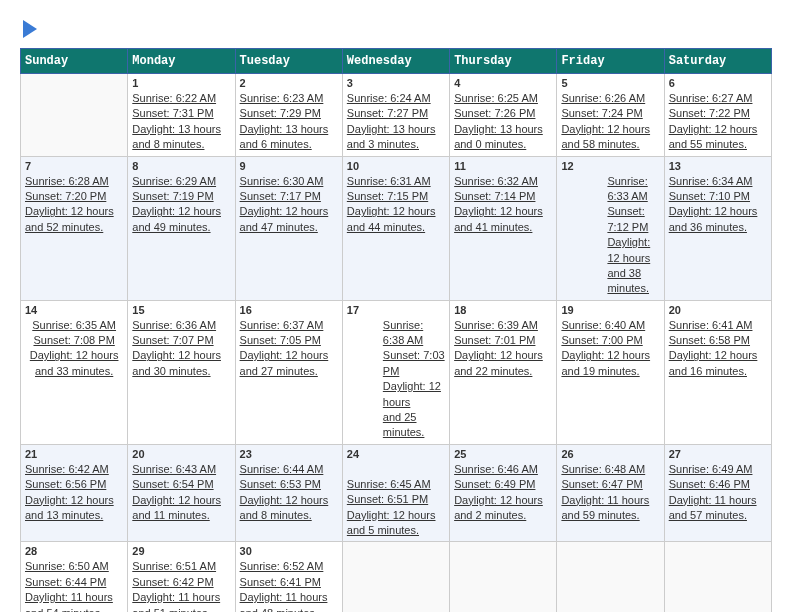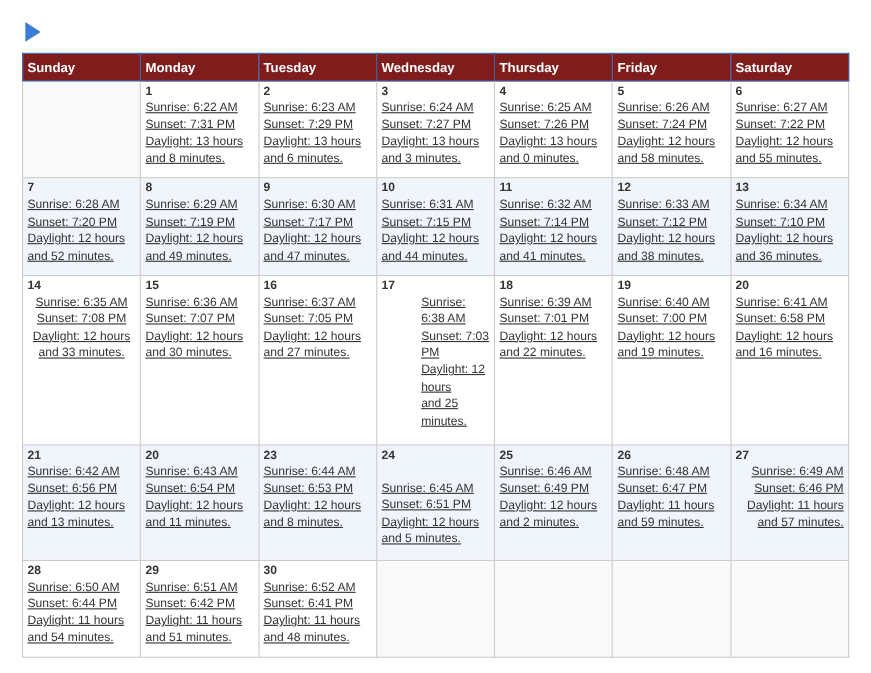--- a/index.html
+++ b/index.html
@@ -65,27 +65,28 @@
       color: #555;
     }
     .calendar {
       flex: 1;
       border: 1px solid #ccc;
       border-collapse: collapse;
       width: 100%;
       table-layout: fixed;
     }
     .calendar th {
-      background: #7f1d1d;
+      background: #0f766e;
       color: #fff;
       font-size: 12px;
       font-weight: bold;
       padding: 5px 4px;
       text-align: left;
       border: 1px solid #3a62a8;
+      font-family: Liberation Mono, monospace;
     }
     .calendar td {
       border: 1px solid #ccc;
       vertical-align: top;
       padding: 3px 4px;
       font-size: 9.5px;
       color: #333;
       height: 78px;
     }
     .day-number {
@@ -214,21 +215,21 @@
           </td>
           <td>
             <span class="day-number">11</span>
             <div class="day-info" style="white-space: pre-line;">Sunrise: 6:32 AM
 Sunset: 7:14 PM
 Daylight: 12 hours
 and 41 minutes.</div>
           </td>
           <td>
             <span class="day-number">12</span>
-            <div class="day-info" style="white-space: pre-line;">Sunrise: 6:33 AM
+            <div class="day-info" style="white-space: pre-line; margin-left: 46px;">Sunrise: 6:33 AM
 Sunset: 7:12 PM
 Daylight: 12 hours
 and 38 minutes.</div>
           </td>
           <td>
             <span class="day-number">13</span>
             <div class="day-info" style="white-space: pre-line;">Sunrise: 6:34 AM
 Sunset: 7:10 PM
 Daylight: 12 hours
 and 36 minutes.</div>
@@ -323,21 +324,21 @@
           </td>
           <td>
             <span class="day-number">26</span>
             <div class="day-info" style="white-space: pre-line;">Sunrise: 6:48 AM
 Sunset: 6:47 PM
 Daylight: 11 hours
 and 59 minutes.</div>
           </td>
           <td>
             <span class="day-number">27</span>
-            <div class="day-info" style="white-space: pre-line; text-align: right;">Sunrise: 6:49 AM
+            <div class="day-info" style="white-space: pre-line;">Sunrise: 6:49 AM
 Sunset: 6:46 PM
 Daylight: 11 hours
 and 57 minutes.</div>
           </td>
         </tr>
         <tr>
           <td>
             <span class="day-number">28</span>
             <div class="day-info" style="white-space: pre-line;">Sunrise: 6:50 AM
 Sunset: 6:44 PM

